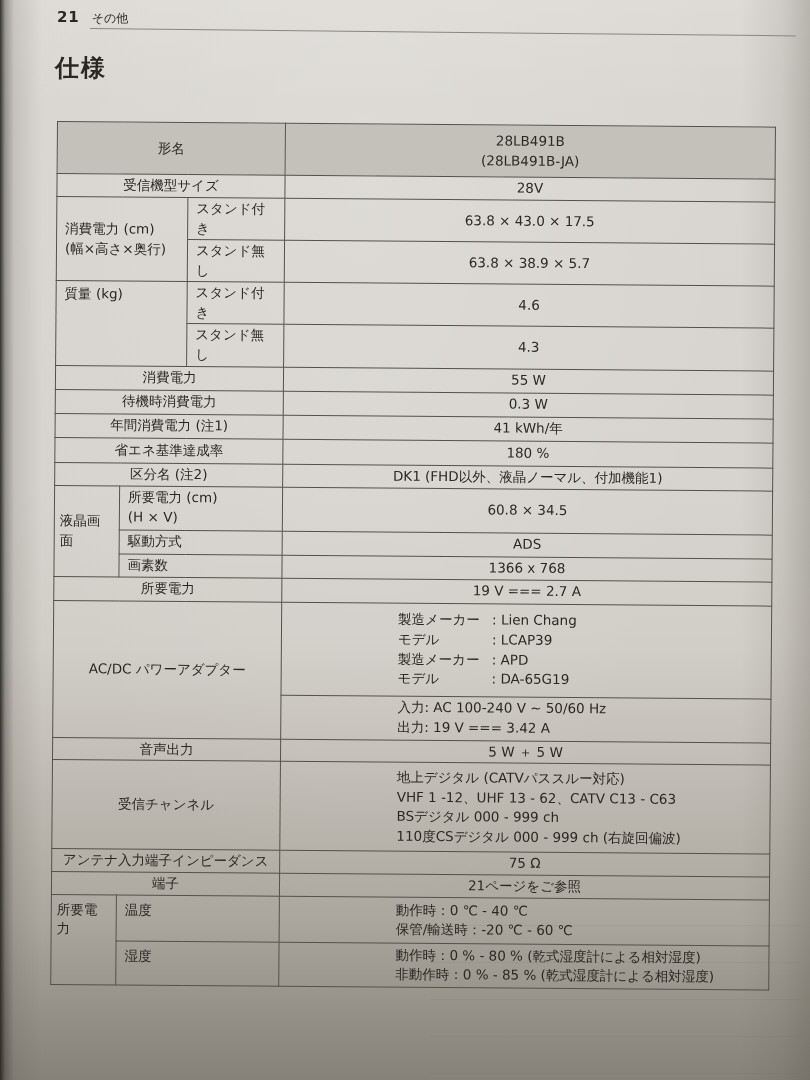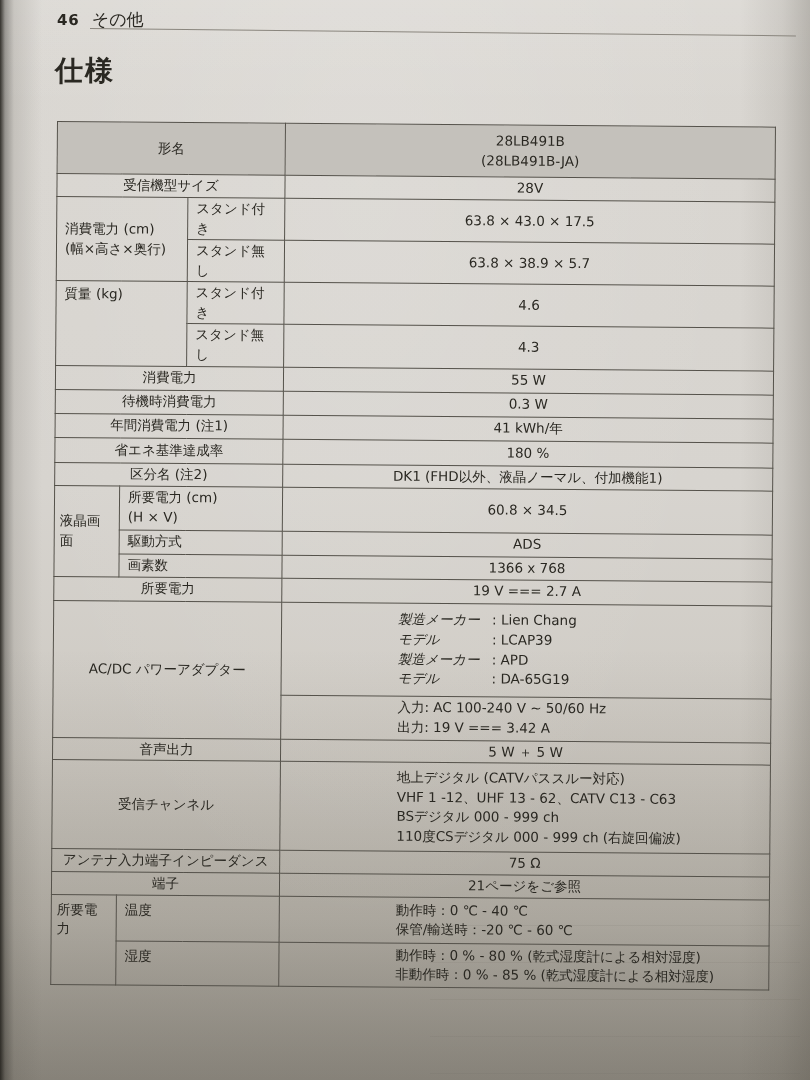--- a/index.html
+++ b/index.html
@@ -17,58 +17,58 @@
       radial-gradient(ellipse at 45% 16%, rgba(255,255,255,0.12), rgba(255,255,255,0) 60%),
       linear-gradient(180deg, rgba(255,255,255,0.10) 0%, rgba(0,0,0,0) 10%, rgba(0,0,0,0) 60%, rgba(84,78,66,0.20) 85%, rgba(58,53,44,0.38) 100%),
       linear-gradient(180deg, #dad7d2 0%, #d7d4cf 45%, #cdc9c2 70%, #b5b1a8 100%);
   }
   .showthrough{
     position:absolute;left:430px;top:925px;width:370px;height:150px;opacity:.5;
     background:repeating-linear-gradient(180deg, rgba(95,90,78,0.18) 0 1px, rgba(0,0,0,0) 1px 37px);
   }
   .header-row{position:absolute;left:57px;top:8px;font-size:14px;transform:rotate(0.3deg);transform-origin:left top;}
   .page-num{font-weight:bold;font-size:15px;letter-spacing:1px;}
-  .section{font-size:17px;margin-left:12px;}
+  .section{font-size:12px;margin-left:12px;}
   .rule{position:absolute;left:90px;top:28px;width:706px;height:1px;background:#8a867e;transform:rotate(0.6deg);transform-origin:left top;}
-  .title{position:absolute;left:55px;top:52px;font-size:28px;font-weight:bold;letter-spacing:2px;}
+  .title{position:absolute;left:55px;top:52px;font-size:24px;font-weight:bold;letter-spacing:2px;}
 
   table.spec{
     position:absolute;left:57px;top:121px;width:718px;
     border-collapse:collapse;table-layout:fixed;
     transform:rotate(0.45deg);transform-origin:left top;
   }
   table.spec td{
     border:1.5px solid #55524b;
     font-size:13.5px;line-height:1.45;
     padding:1px 6px;vertical-align:middle;
     overflow:hidden;
   }
   .hdr{background:#c4c1bb;}
   .lc{text-align:center;}            
   .ll{text-align:left;padding-left:8px !important;}
   .vc{text-align:center;}            
   .vl{text-align:left;padding-left:116px !important;line-height:1.6;}
   .top{vertical-align:top !important;padding-top:5px !important;}
-  .kv .k{display:inline-block;width:94px;font-style:italic;}
+  .kv .k{display:inline-block;width:94px;}
   
   .r1{height:52px}.r2{height:23px}.r3{height:26px}.r4{height:25px}
   .r5{height:24px}.r6{height:24px}.r7{height:24px}.r8{height:24px}
   .r9{height:24px}.r10{height:25px}.r11{height:23px}.r12{height:44px}
   .r13{height:24px}.r14{height:23px}.r15{height:24px}.r16{height:93px}
   .r17{height:44px}.r18{height:22px}.r19{height:89px}.r20{height:23px}
   .r21{height:22px}.r22{height:46px}.r23{height:44px}
 </style>
 </head>
 <body>
 
 <div class="photo"></div>
 <div class="showthrough"></div>
 
 <div class="header-row">
-  <span class="page-num">46</span><span class="section">その他</span>
+  <span class="page-num">21</span><span class="section">その他</span>
 </div>
 <div class="rule"></div>
 <div class="title">仕様</div>
 
 <table class="spec">
   <colgroup>
       <col style="width:65px">
       <col style="width:66px">
       <col style="width:97px">
       <col style="width:490px">

